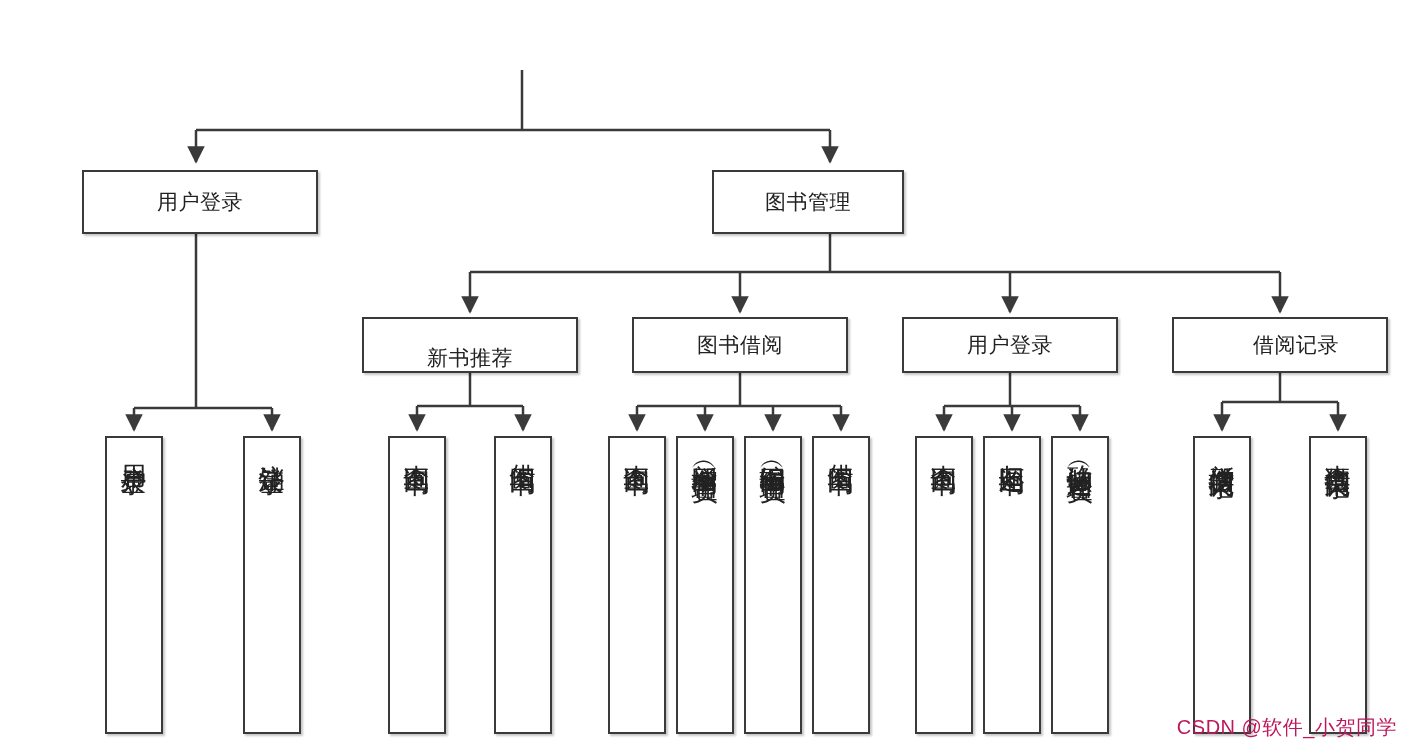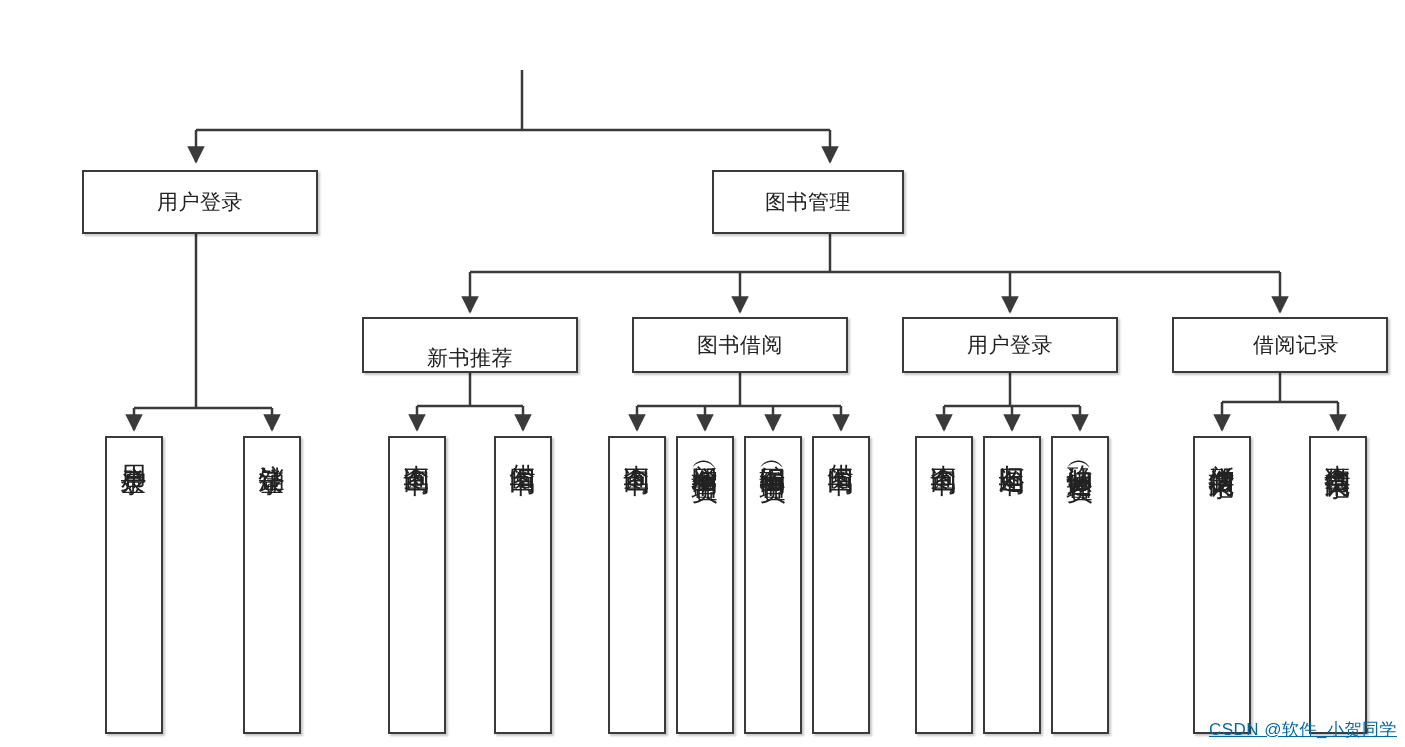--- a/index.html
+++ b/index.html
@@ -61,26 +61,25 @@
     text-orientation: upright;
     line-height: 1.0;
     letter-spacing: 2px;
     max-height: 286px;
     display: block;
   }
   .watermark {
     position: absolute;
     right: 8px;
     bottom: 6px;
-    font-size: 17px;
-    color: #0369a1;
+    font-size: 20px;
+    color: #be185d;
     white-space: nowrap;
     letter-spacing: 0.5px;
     pointer-events: none;
-    text-decoration: underline;
   }
 </style>
 </head>
 <body>
 
 <div id="diagram-root">
 
   <svg id="edges-layer" viewBox="0 0 1405 747" width="1405" height="747" xmlns="http://www.w3.org/2000/svg">
     <defs>
       <marker id="arrow" viewBox="0 0 10 10" refX="9" refY="5" markerWidth="7" markerHeight="7" orient="auto-start-reverse">

